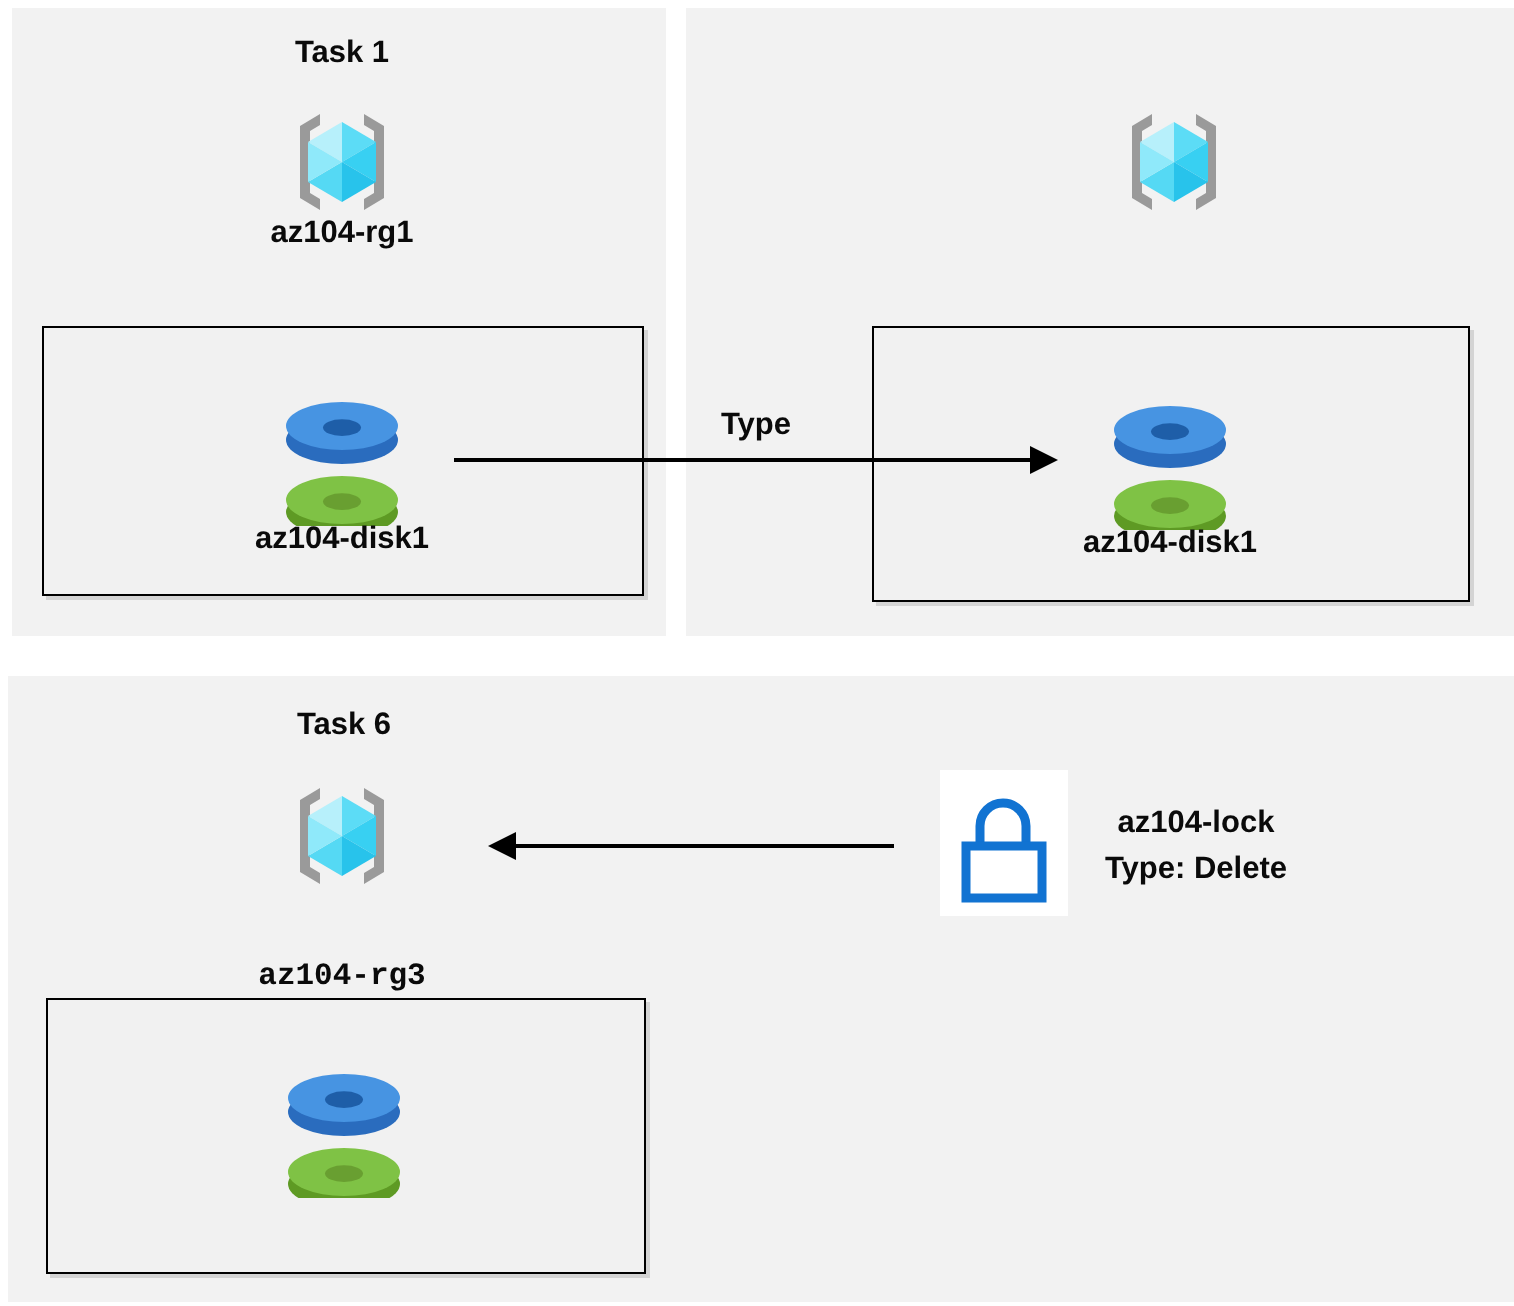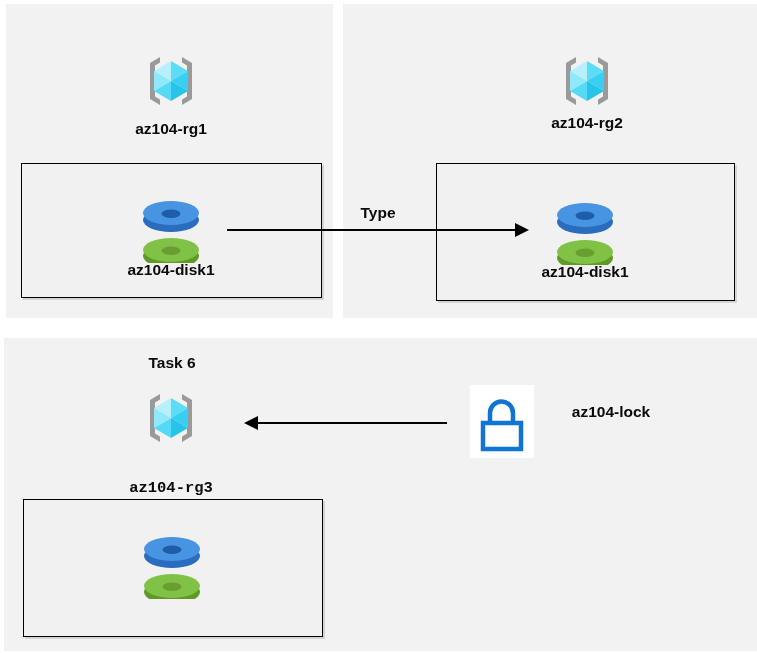--- a/index.html
+++ b/index.html
@@ -65,34 +65,34 @@
     </g>
   </defs>
 </svg>
 
 <div id="canvas">
 
   <div class="panel" style="left:6px;top:4px;width:327px;height:314px;"></div>
   <div class="panel" style="left:343px;top:4px;width:414px;height:314px;"></div>
   <div class="panel" style="left:4px;top:338px;width:753px;height:313px;"></div>
 
+  <div class="lbl" style="left:111px;top:18px;width:120px;">Task 1</div>
   <svg class="icon" style="left:147px;top:56px;" width="48" height="50" viewBox="0 0 48 50">
       <use href="#rg-cube-icon"></use>
     </svg>
-  <div class="lbl" style="left:91px;top:120px;width:160px;">az104-rg1</div>
+  <div class="lbl" style="left:91px;top:108px;width:160px;">az104-rg1</div>
   <div class="inner-box" style="left:21px;top:163px;width:301px;height:135px;"></div>
   <svg class="icon" style="left:142px;top:199px;" width="58" height="64" viewBox="0 0 58 64">
       <use href="#disk-stack-icon"></use>
     </svg>
   <div class="lbl" style="left:91px;top:261px;width:160px;">az104-disk1</div>
 
   <svg class="icon" style="left:563px;top:56px;" width="48" height="50" viewBox="0 0 48 50">
       <use href="#rg-cube-icon"></use>
     </svg>
-  <div class="lbl" style="left:507px;top:114px;width:160px;">az104-rg2</div>
   <div class="inner-box" style="left:436px;top:163px;width:299px;height:138px;"></div>
   <svg class="icon" style="left:556px;top:201px;" width="58" height="64" viewBox="0 0 58 64">
       <use href="#disk-stack-icon"></use>
     </svg>
   <div class="lbl" style="left:505px;top:263px;width:160px;">az104-disk1</div>
 
   <div class="lbl" style="left:338px;top:204px;width:80px;">Type</div>
   <div class="hline" style="left:227px;top:229px;width:289px;"></div>
   <div class="arrow-right" style="left:515px;top:222.5px;"></div>
 
@@ -107,17 +107,18 @@
     </svg>
 
   <div class="hline" style="left:256px;top:422px;width:191px;"></div>
   <div class="arrow-left" style="left:244px;top:415.5px;"></div>
 
   <div class="lock-square" style="left:470px;top:385px;width:64px;height:73px;">
     <svg width="62" height="68" viewBox="0 0 62 68">
       <use href="#lock-glyph"></use>
     </svg>
   </div>
-  <div class="lock-text" style="left:550px;top:400px;width:122px;">
+  <div class="lock-text" style="left:537px;top:400px;width:122px;">
     <div>az104-lock</div>
+    <div>Type: Delete</div>
   </div>
 
 </div>
 
 </body></html>

